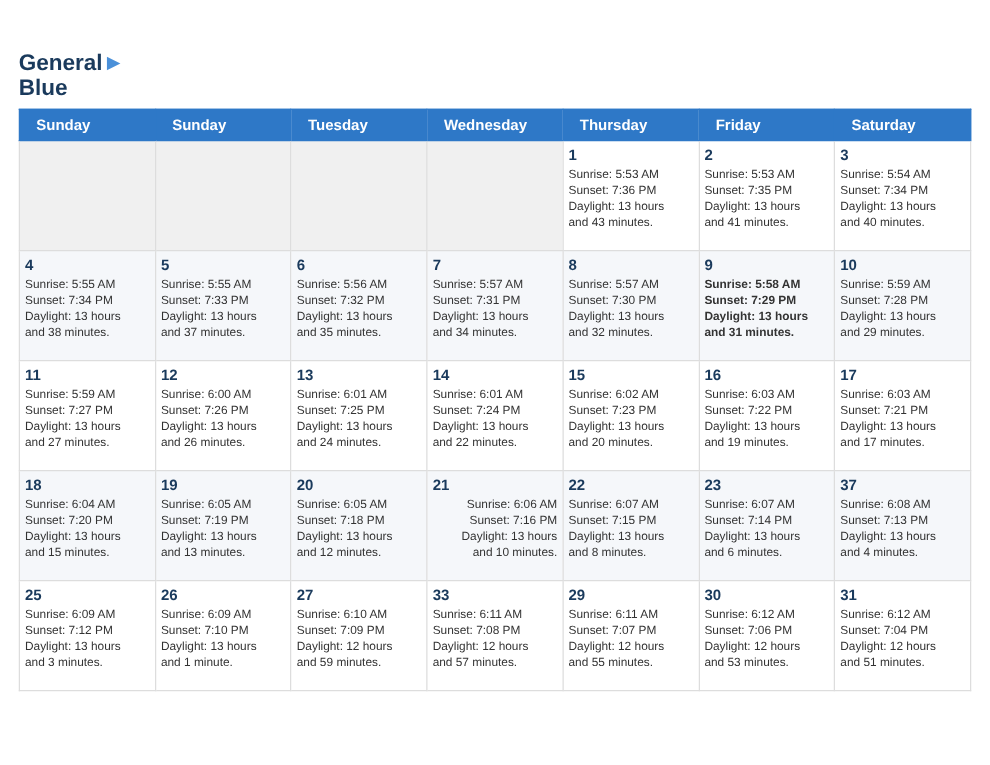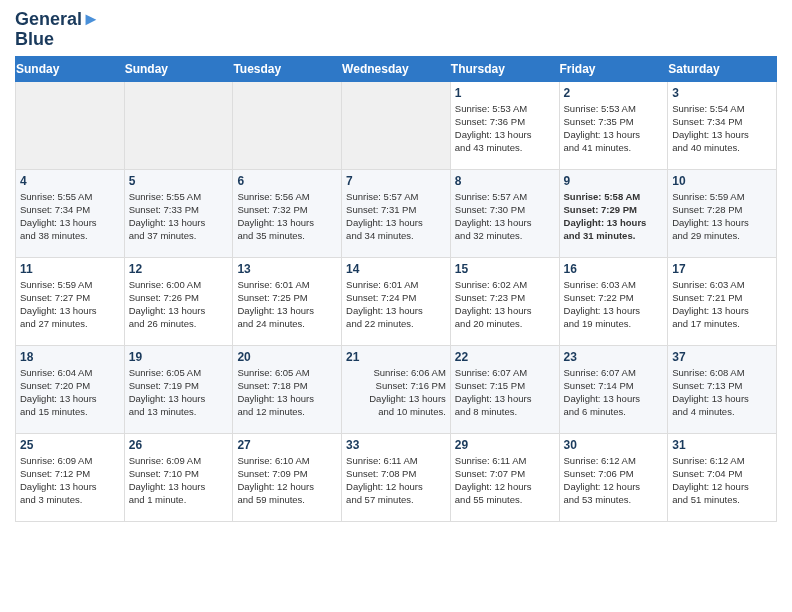--- a/index.html
+++ b/index.html
@@ -8,20 +8,21 @@
       background: #fff;
       width: 792px;
       min-height: 612px;
       padding: 10px 15px;
     }
     .header {
       display: flex;
       justify-content: space-between;
       align-items: flex-start;
       margin-bottom: 6px;
+      margin-top: 31px;
     }
     .logo {
       display: flex;
       align-items: center;
     }
     .logo-text {
       font-size: 18px;
       font-weight: bold;
       color: #1a3a5c;
       line-height: 1.1;
@@ -44,21 +45,21 @@
     table {
       width: 100%;
       border-collapse: collapse;
       table-layout: fixed;
     }
     thead th {
       background-color: #2e78c7;
       color: #fff;
       font-size: 12px;
       font-weight: bold;
-      padding: 5px 0;
+      padding: 5px 13px;
       text-align: left;
       border: 1px solid #2e78c7;
     }
     tbody tr {
       border-bottom: 1px solid #ccc;
     }
     tbody td {
       vertical-align: top;
       padding: 4px 4px;
       font-size: 10px;

